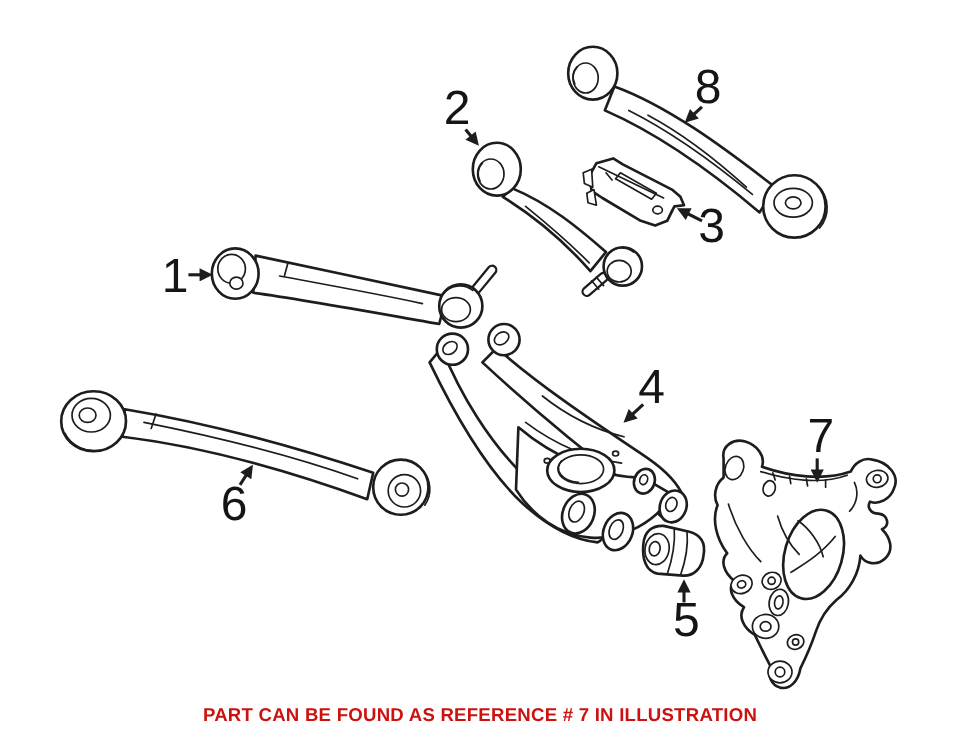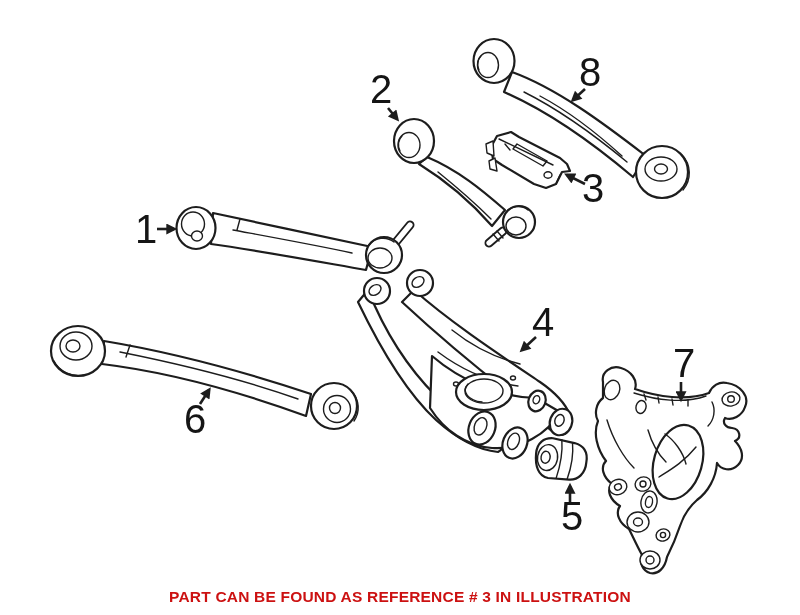--- a/index.html
+++ b/index.html
@@ -188,14 +188,14 @@
   <g>
     <text class="num" x="684" y="377">7</text>
     <path class="arrow" d="M681,382 L681,399" marker-end="url(#ah)"></path>
   </g>
   <g>
     <text class="num" x="590" y="86">8</text>
     <path class="arrow" d="M585,89 L573,100" marker-end="url(#ah)"></path>
   </g>
 </svg>
 
-<div class="caption" style="color: rgb(204, 17, 17);">PART CAN BE FOUND AS REFERENCE # 3 IN ILLUSTRATION</div>
+<div class="caption" style="color: rgb(204, 17, 17);">PART CAN BE FOUND AS REFERENCE # 7 IN ILLUSTRATION</div>
 </div>
 
 </body></html>

